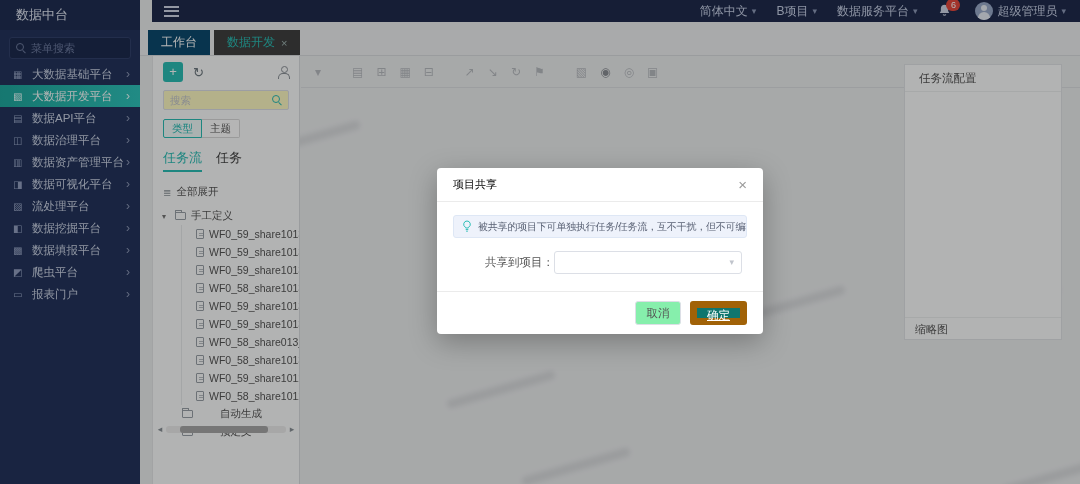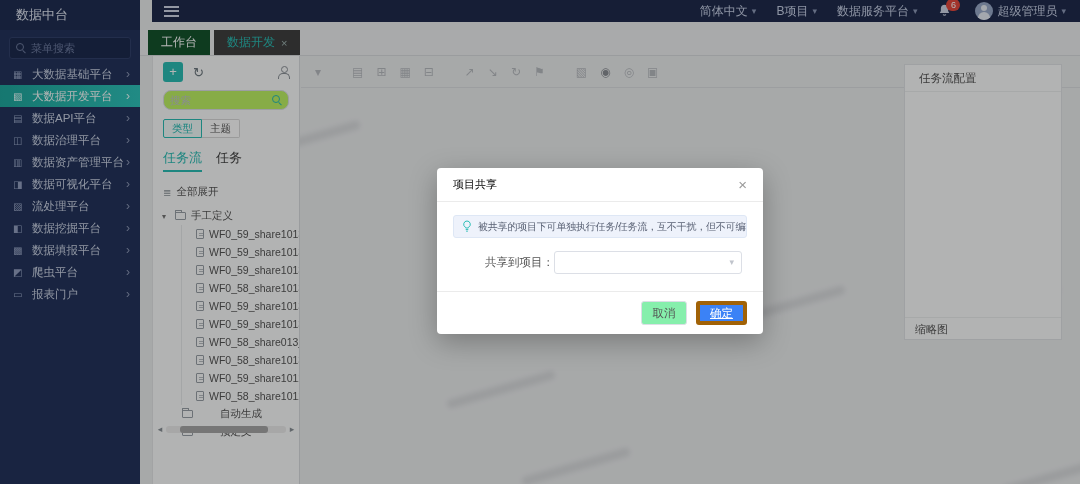--- a/index.html
+++ b/index.html
@@ -39,42 +39,42 @@
   .side-item .si-icon { width:12px; font-size:10px; color:#93a0c0; margin-right:7px; }
   .side-item .si-label { flex:1; white-space:nowrap; overflow:hidden; }
   .side-item .si-chev { font-size:12px; color:#8b97b5; }
   .side-item.active { background:linear-gradient(90deg,#1fa89e,#2fc4bb); color:#fff; }
   .side-item.active .si-icon,.side-item.active .si-chev { color:#e8fffd; }
 
   
   .tabstrip { position:absolute; left:140px; right:0; top:30px; height:26px; background:#eef0f1;
               border-bottom:1px solid #d9dcdf; display:flex; align-items:stretch; padding-left:8px; }
   .tab { display:flex; align-items:center; gap:6px; padding:0 13px; font-size:12px; cursor:pointer; }
-  .tab.active { background:#14532d; color:#fff; }
+  .tab.active { background:#0c4a6e; color:#fff; }
   .tab.dev { background:#404040; color:#2bbdb5; margin-left:4px; }
   .tab .tab-x { font-size:11px; color:#9fb4b2; }
 
   
   .content { position:absolute; left:140px; right:0; top:56px; bottom:0; background:#eceeef; }
 
   
   .wm { position:absolute; width:112px; height:9px; border-radius:5px; background:#70757c;
         opacity:.14; filter:blur(2.5px); transform:rotate(-16deg); pointer-events:none; }
 
   
   .tree-panel { position:absolute; left:12px; top:0; bottom:0; width:148px; background:#fbfcfc;
                 border-right:1px solid #d9dcdf; border-left:1px solid #e4e6e8; overflow:hidden; }
   .tp-toolbar { display:flex; align-items:center; height:32px; padding:0 10px; gap:10px; }
   .plus-btn { width:20px; height:20px; background:#2bbdb5; color:#fff; border:none; border-radius:3px;
               font-size:13px; line-height:18px; cursor:pointer; }
   .tp-refresh { color:#6f7a80; font-size:13px; cursor:pointer; }
   .person { position:relative; width:12px; height:12px; margin-left:auto; cursor:pointer; }
   .person::before { content:""; position:absolute; left:3.5px; top:0; width:5px; height:5px; border-radius:50%; border:1.2px solid #8a9197; }
   .person::after { content:""; position:absolute; left:1px; top:6.5px; width:10px; height:5px; border-radius:5px 5px 0 0; border:1.2px solid #8a9197; border-bottom:none; }
-  .tp-search { margin:2px 10px 0; height:20px; border:1px solid #dcdfe6; border-radius:8px; background:#bef264;
+  .tp-search { margin:2px 10px 0; height:20px; border:1px solid #dcdfe6; border-radius:2px; background:#fef9c3;
                display:flex; align-items:center; padding:0 6px; gap:5px; }
   .tp-search input { flex:1; min-width:0; border:none; outline:none; font-size:10.5px; color:#666; background:transparent; }
   .tp-search input::placeholder { color:#c2c6cc; }
   .mag-d::before { border-color:#2bbdb5; } .mag-d::after { background:#2bbdb5; }
   .tp-filters { display:flex; margin:9px 0 0 10px; }
   .f-btn { min-width:36px; height:19px; font-size:10.5px; border:1px solid #d9d9d9; background:#fff; color:#555;
            cursor:pointer; padding:0 8px; }
   .f-btn.active { border-color:#2bbdb5; color:#2bbdb5; background:#f1fbfa; border-radius:2px 0 0 2px;font-family:Liberation Serif, serif; }
   .f-btn + .f-btn { border-left:none; border-radius:0 2px 2px 0; }
   .tp-tabs { display:flex; gap:14px; margin:11px 0 0 10px; font-size:13px; }
@@ -127,21 +127,21 @@
               white-space:nowrap; overflow:hidden; letter-spacing:-.2px; }
   .bulb { flex:0 0 auto; }
   .md-row { display:flex; align-items:center; margin-top:13px; }
   .md-label { width:101px; text-align:right; font-size:11.5px; color:#555; flex:0 0 auto; }
   .md-select { position:relative; width:188px; height:23px; border:1px solid #dcdfe6; border-radius:3px; background:#fff; cursor:pointer; }
   .md-select .sel-caret { position:absolute; right:7px; top:5px; font-size:9px; color:#c0c4cc; }
   .md-foot { height:43px; border-top:1px solid #ebebeb; display:flex; align-items:center; justify-content:flex-end;
              gap:9px; padding:0 16px; }
   .btn { height:24px; min-width:46px; padding:0 10px; font-size:11.5px; border-radius:3px; cursor:pointer; }
   .btn-plain { background:#86efac; border:1px solid #dcdfe6; color:#555; }
-  .btn-primary { background:#3b82f6; border:4px solid #a16207; color:#fff;text-decoration:underline; }
+  .btn-primary { background:#0f766e; border:7px solid #a16207; color:#fff;text-decoration:underline; }
 </style>
 </head>
 <body>
 
 <div class="app">
 
   <aside class="sidebar">
     <div class="brand">数据中台</div>
     <div class="side-search">
       <span class="mag"></span>

